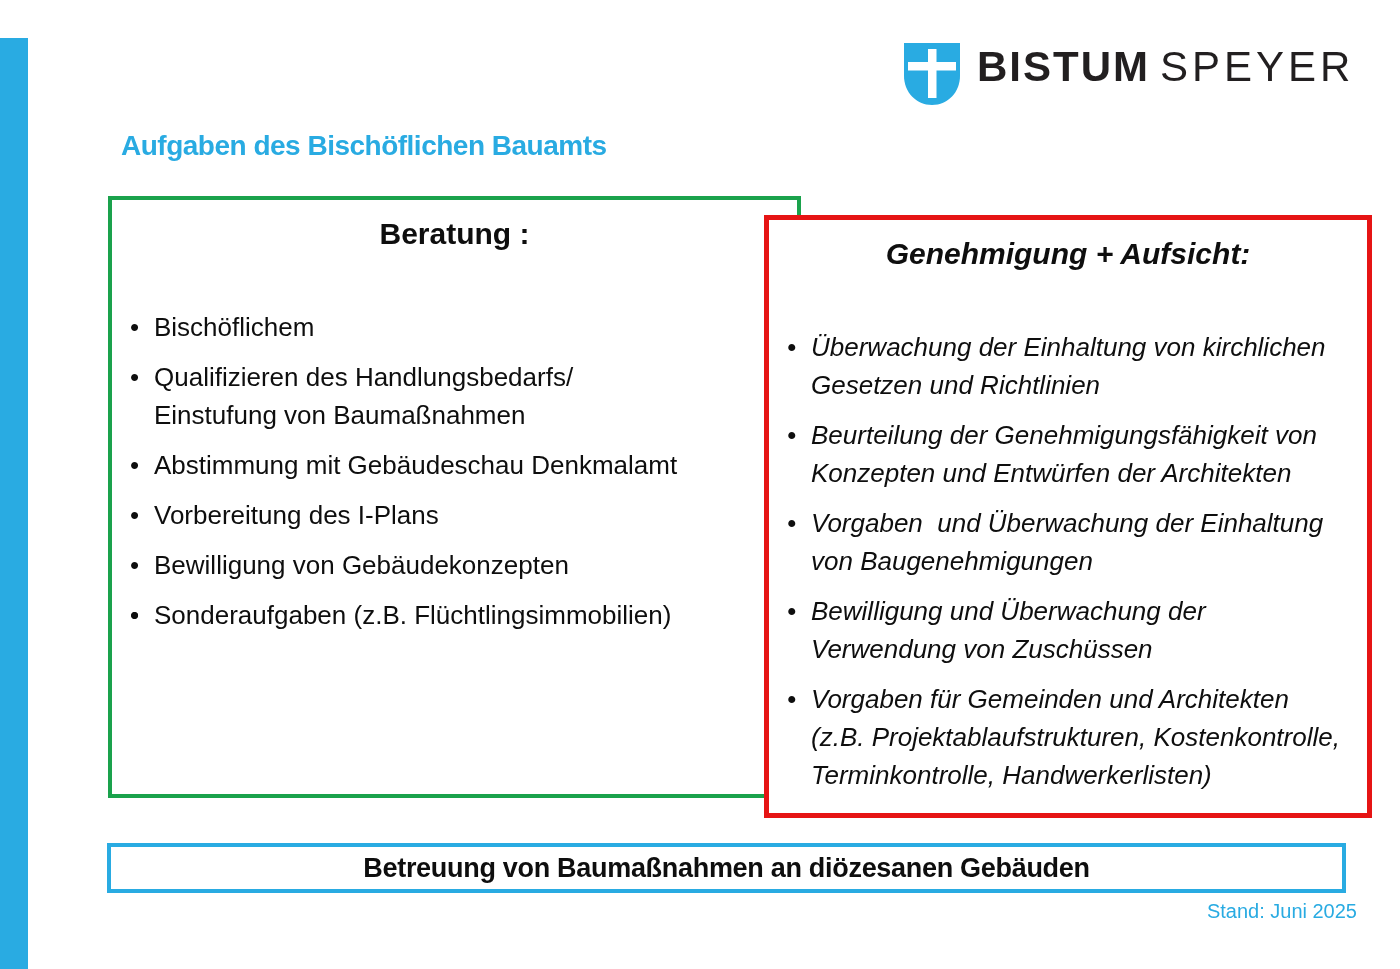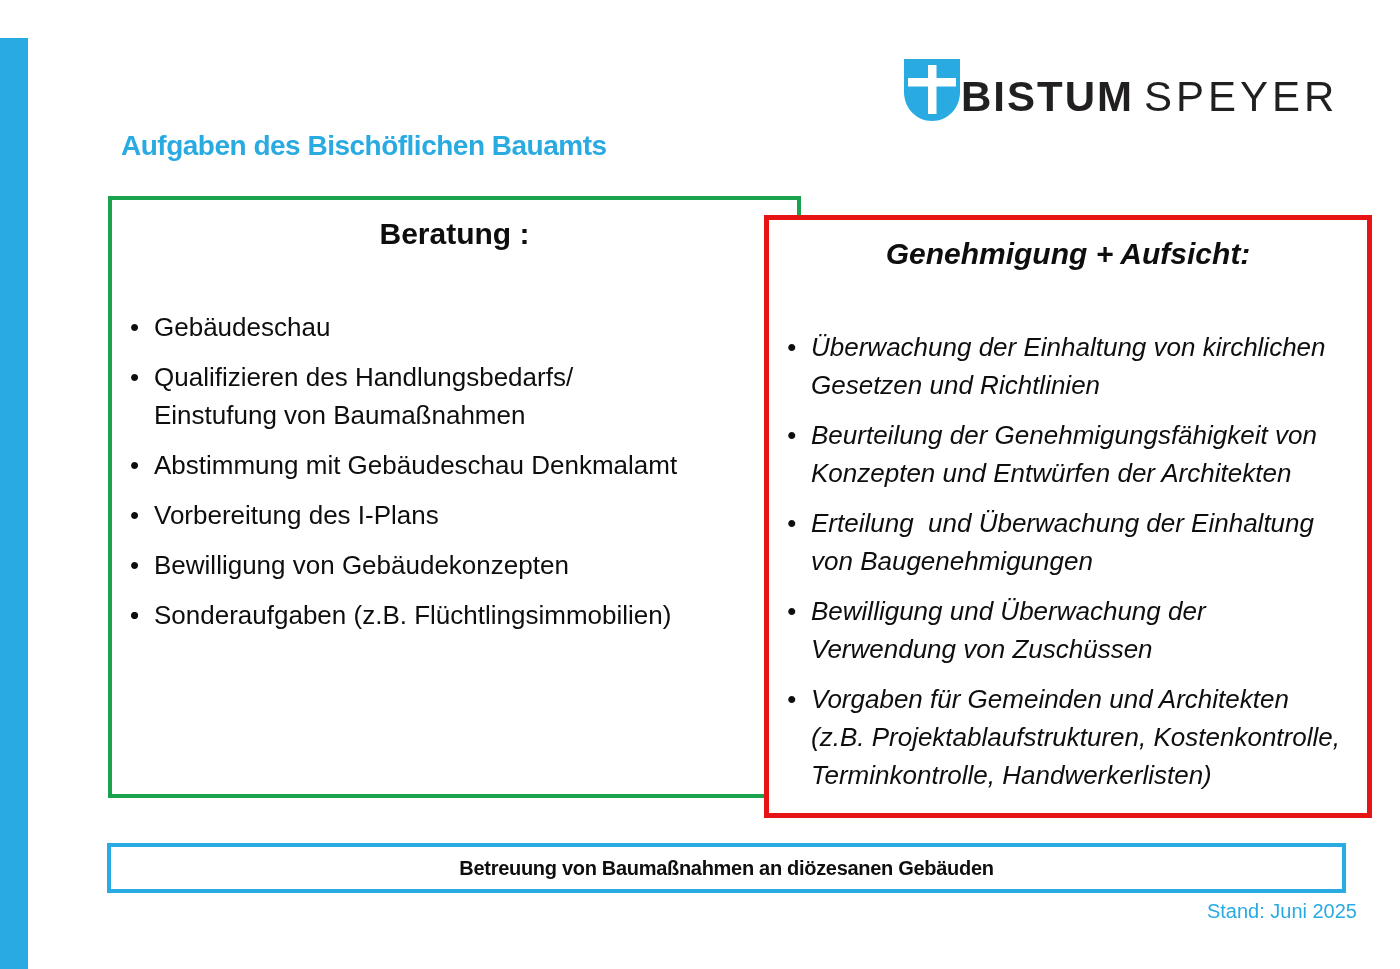--- a/index.html
+++ b/index.html
@@ -18,21 +18,21 @@
     font-family:"Liberation Sans", sans-serif;
     color:var(--ink);
   }
   .accent-bar{
     position:absolute;left:0;top:38px;width:28px;height:931px;
     background:var(--blue);
   }
   
   .logo{
     position:absolute;left:903px;top:42px;
-    display:flex;align-items:flex-end;gap:0;margin-top:16px;
+    display:flex;align-items:flex-start;gap:16px;
   }
   .logo svg{display:block;}
   .logo-text{
     font-size:42px;line-height:50px;color:#221F20;
     white-space:nowrap;margin-top:0px;
   }
   .logo-bold{font-weight:700;letter-spacing:2px;}
   .logo-light{font-weight:400;letter-spacing:4px;margin-left:10px;}
   
   .page-title{
@@ -74,21 +74,21 @@
     font-size:26px;line-height:38px;
   }
   .item-text{white-space:pre-wrap;}
   
   .banner{
     position:absolute;left:107px;top:843px;width:1239px;height:50px;
     border:4px solid var(--blue);
     display:flex;align-items:center;justify-content:center;
   }
   .banner-text{
-    font-size:20px;font-weight:700;letter-spacing:-0.3px;
+    font-size:27px;font-weight:700;letter-spacing:-0.3px;
     color:var(--ink);white-space:nowrap;
   }
   
   .footer-note{
     position:absolute;right:43px;top:900px;
     font-size:20px;color:var(--blue);white-space:nowrap;
   }
 </style>
 </head>
 <body>
@@ -106,39 +106,39 @@
     <div class="logo-text">
       <span class="logo-bold">BISTUM</span><span class="logo-light">SPEYER</span>
     </div>
   </div>
 
   <div class="page-title">Aufgaben des Bischöflichen Bauamts</div>
 
   <div class="task-box box-green">
     <div class="box-title">Beratung :</div>
     <ul class="box-list">
-      <li><span class="bullet">•</span><span class="item-text">Gebäudeschau</span></li>
+      <li><span class="bullet">•</span><span class="item-text">Bischöflichem</span></li>
       <li><span class="bullet">•</span><span class="item-text">Qualifizieren des Handlungsbedarfs/
 Einstufung von Baumaßnahmen</span></li>
       <li><span class="bullet">•</span><span class="item-text">Abstimmung mit Gebäudeschau Denkmalamt</span></li>
       <li><span class="bullet">•</span><span class="item-text">Vorbereitung des I-Plans</span></li>
       <li><span class="bullet">•</span><span class="item-text">Bewilligung von Gebäudekonzepten</span></li>
       <li><span class="bullet">•</span></li>
       <li><span class="bullet">•</span><span class="item-text">Sonderaufgaben (z.B. Flüchtlingsimmobilien)</span></li>
     </ul>
   </div>
 
   <div class="task-box box-red">
     <div class="box-title">Genehmigung + Aufsicht:</div>
     <ul class="box-list">
       <li><span class="bullet">•</span><span class="item-text">Überwachung der Einhaltung von kirchlichen
 Gesetzen und Richtlinien</span></li>
       <li><span class="bullet">•</span><span class="item-text">Beurteilung der Genehmigungsfähigkeit von
 Konzepten und Entwürfen der Architekten</span></li>
-      <li><span class="bullet">•</span><span class="item-text">Erteilung  und Überwachung der Einhaltung
+      <li><span class="bullet">•</span><span class="item-text">Vorgaben  und Überwachung der Einhaltung
 von Baugenehmigungen</span></li>
       <li><span class="bullet">•</span><span class="item-text">Bewilligung und Überwachung der
 Verwendung von Zuschüssen</span></li>
       <li><span class="bullet">•</span><span class="item-text">Vorgaben für Gemeinden und Architekten
 (z.B. Projektablaufstrukturen, Kostenkontrolle,
 Terminkontrolle, Handwerkerlisten)</span></li>
     </ul>
   </div>
 
   <div class="banner">

